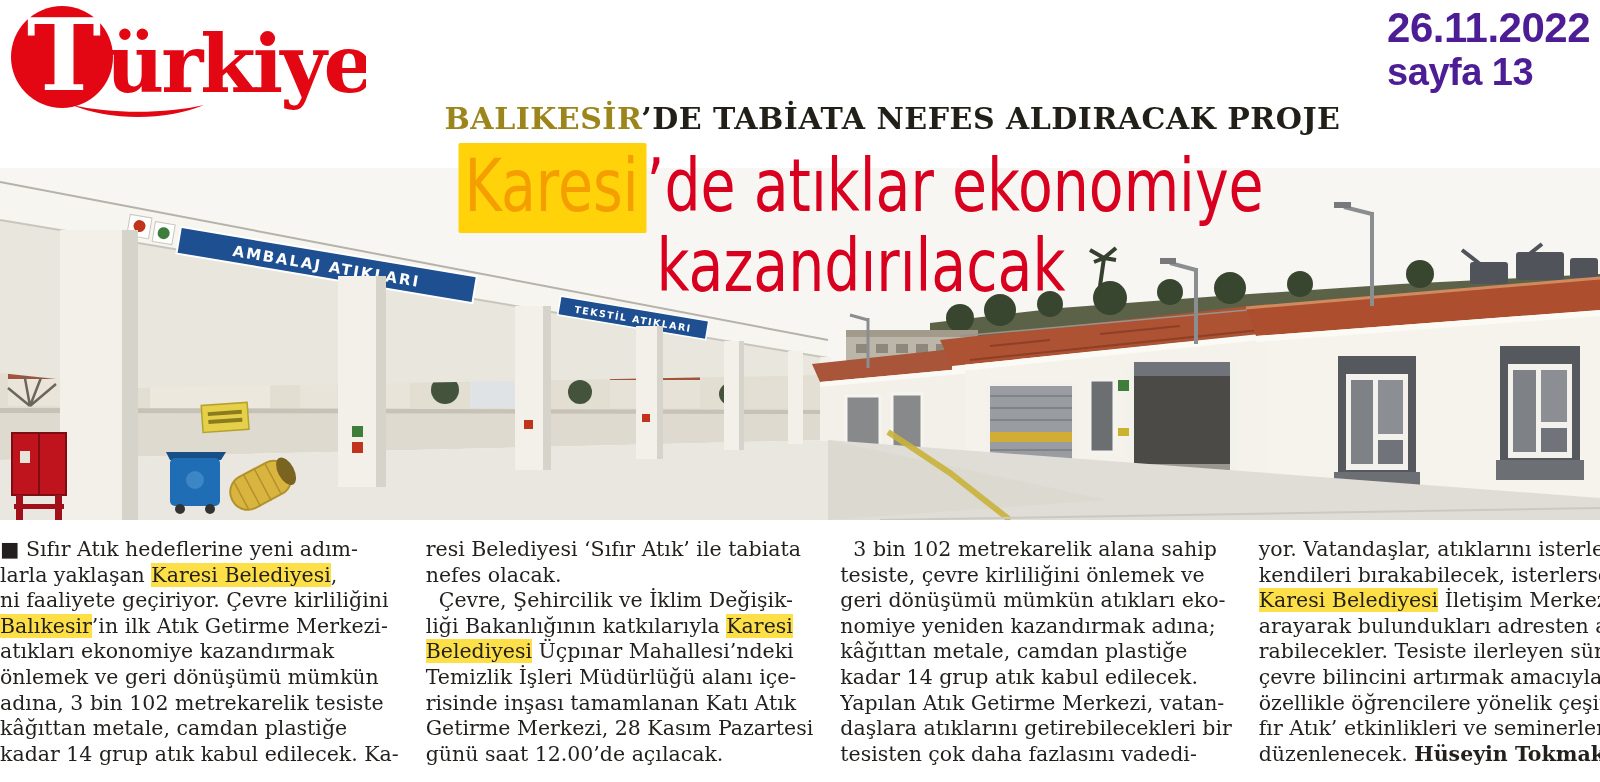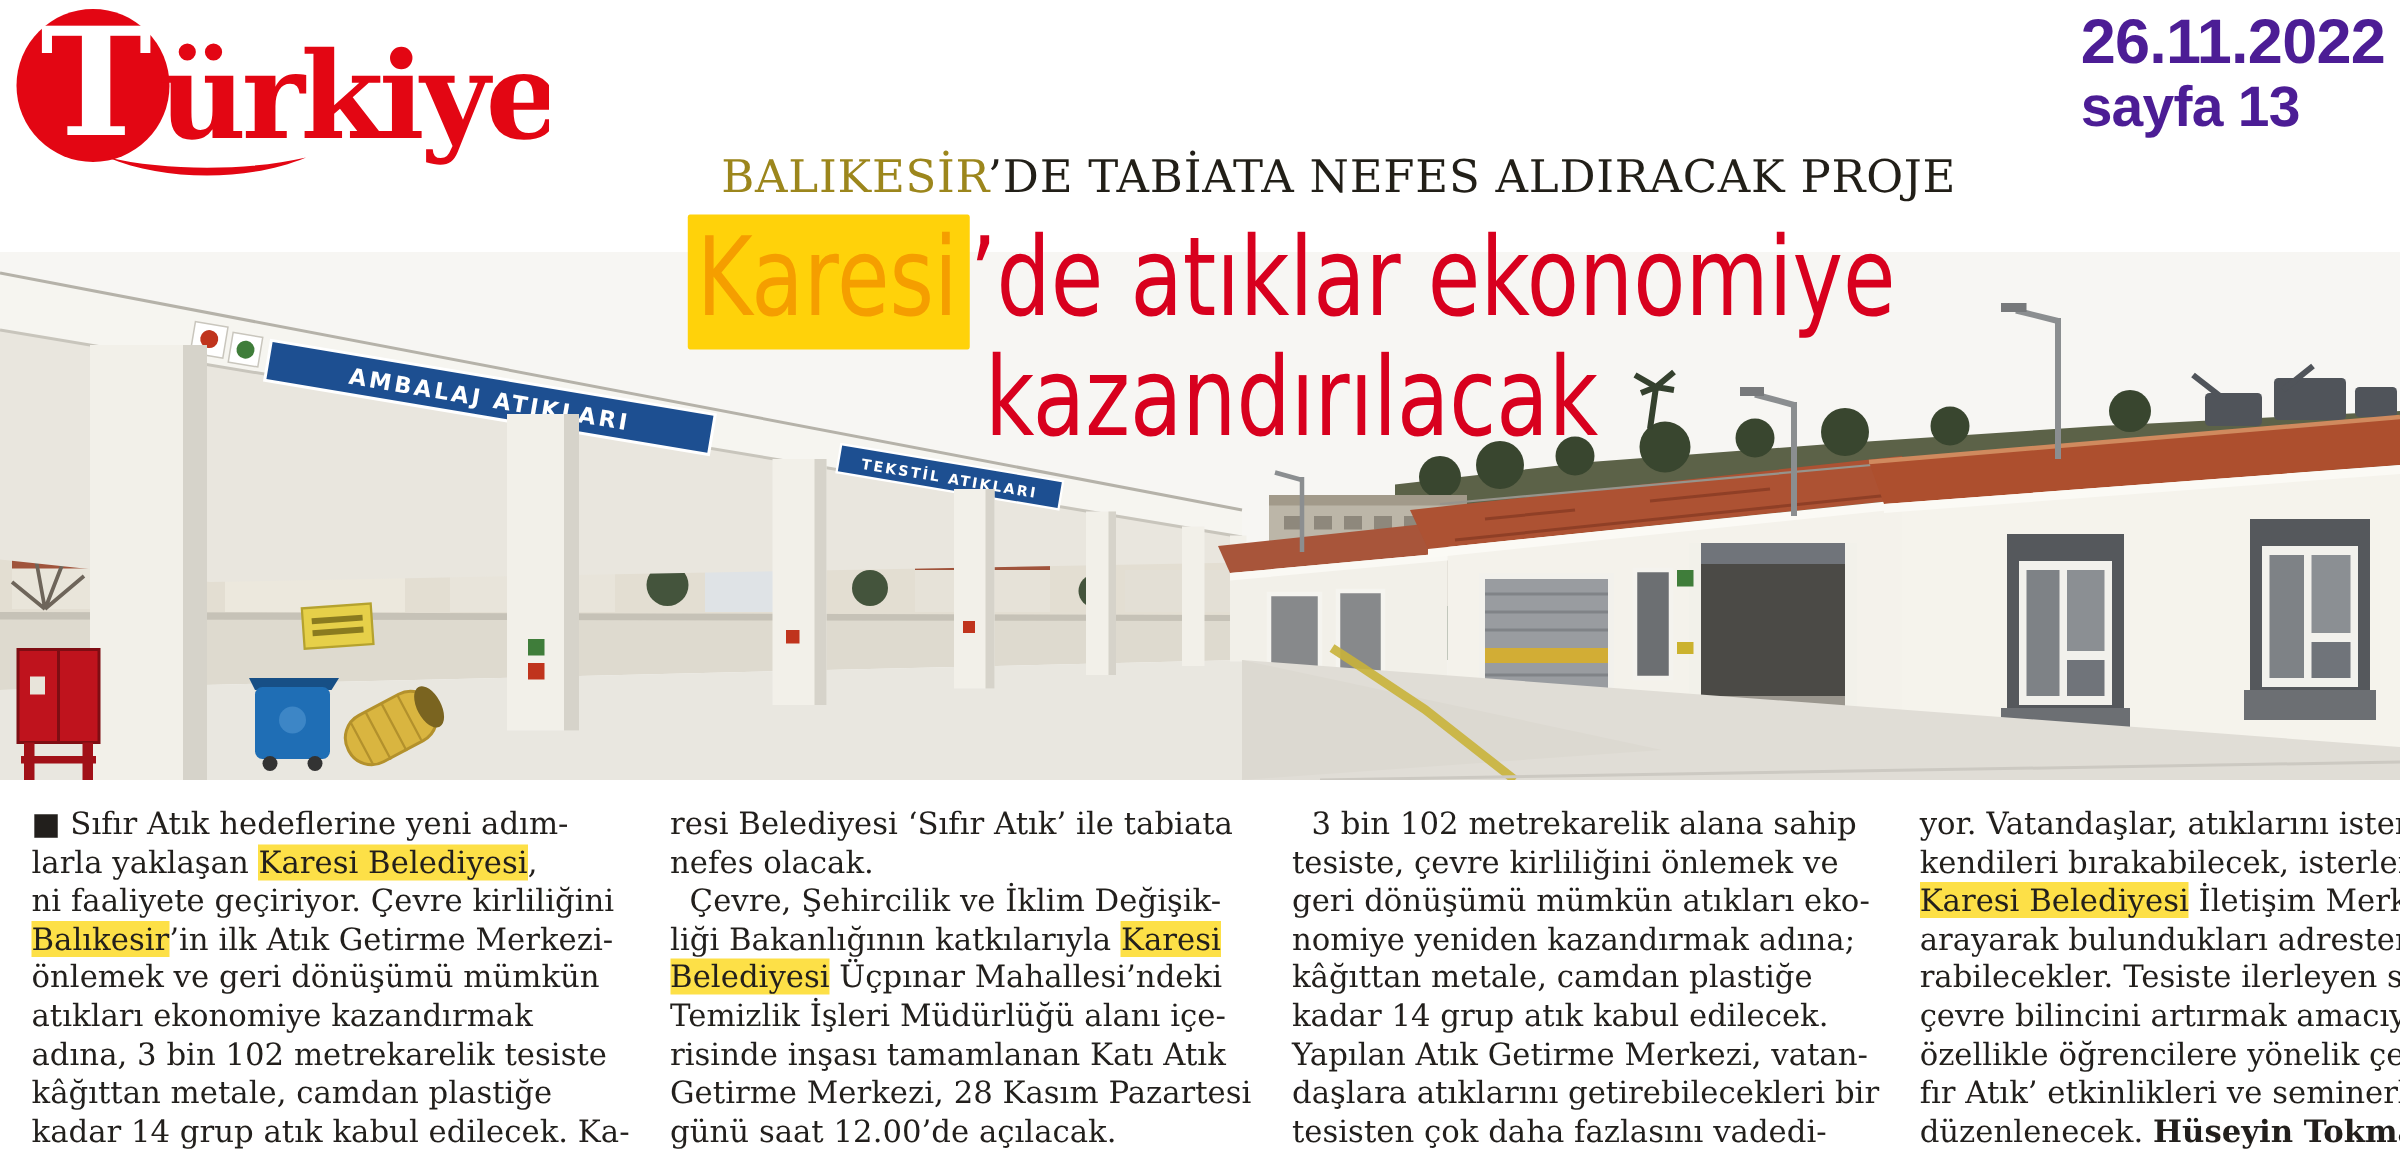--- a/index.html
+++ b/index.html
@@ -16,21 +16,21 @@
     font-family:"Liberation Sans",sans-serif;font-weight:bold;
     line-height:1.12;letter-spacing:-0.5px;
   }
   .dateblock .d1{font-size:42px;}
   .dateblock .d2{font-size:38px;}
 
   
   .kicker{
     top:101px;left:0;width:1600px;text-align:center;
     padding-left:185px;box-sizing:border-box;
-    font-family:"DejaVu Serif",serif;font-weight:normal;font-size:30px;
+    font-family:"DejaVu Serif",serif;font-weight:bold;font-size:30px;
     color:#221f18;letter-spacing:0.5px;white-space:nowrap;
   }
   .kicker .kick-hl{color:#9c861c;}
 
   
   .headline{
     top:146px;left:0;width:1600px;text-align:center;
     padding-left:122px;box-sizing:border-box;color:#d8001e;
     font-family:"DejaVu Sans",sans-serif;font-weight:normal;
     font-size:73px;line-height:80px;white-space:nowrap;z-index:5;
@@ -39,21 +39,21 @@
   .headline .karesi{
     background:#ffd20a;color:#f59e00;padding:0 10px 5px 8px;border-radius:2px;
   }
 
   
   .photo{top:168px;left:0;width:1600px;height:352px;z-index:1;}
 
   
   .article{
     top:537px;left:0;width:1600px;box-sizing:border-box;
-    padding:0 21px;display:grid;grid-template-columns:repeat(4,1fr);
+    padding:0 0;display:grid;grid-template-columns:repeat(4,1fr);
     column-gap:27px;font-size:20.5px;line-height:25.6px;color:#221f1c;
   }
   .article .line{white-space:pre;}
   .article .hl{background:#fde047;}
   .article .b{font-weight:bold;}
 </style>
 </head>
 <body>
 
 <div class="abs masthead">
@@ -318,22 +318,22 @@
   </g>
 </svg>
 </div>
 
 <div class="abs article">
   <div>
       <div class="line"><span>■ Sıfır Atık hedeflerine yeni adım-</span></div>
       <div class="line"><span>larla yaklaşan </span><span class="hl">Karesi Belediyesi</span><span>,</span></div>
       <div class="line"><span>ni faaliyete geçiriyor. Çevre kirliliğini</span></div>
       <div class="line"><span class="hl">Balıkesir</span><span>’in ilk Atık Getirme Merkezi-</span></div>
+      <div class="line"><span>atıkları ekonomiye kazandırmak</span></div>
       <div class="line"><span>önlemek ve geri dönüşümü mümkün</span></div>
-      <div class="line"><span>atıkları ekonomiye kazandırmak</span></div>
       <div class="line"><span>adına, 3 bin 102 metrekarelik tesiste</span></div>
       <div class="line"><span>kâğıttan metale, camdan plastiğe</span></div>
       <div class="line"><span>kadar 14 grup atık kabul edilecek. Ka-</span></div>
     </div>
   <div>
       <div class="line"><span>resi Belediyesi ‘Sıfır Atık’ ile tabiata</span></div>
       <div class="line"><span>nefes olacak.</span></div>
       <div class="line"><span>  Çevre, Şehircilik ve İklim Değişik-</span></div>
       <div class="line"><span>liği Bakanlığının katkılarıyla </span><span class="hl">Karesi</span></div>
       <div class="line"><span class="hl">Belediyesi</span><span> Üçpınar Mahallesi’ndeki</span></div>

